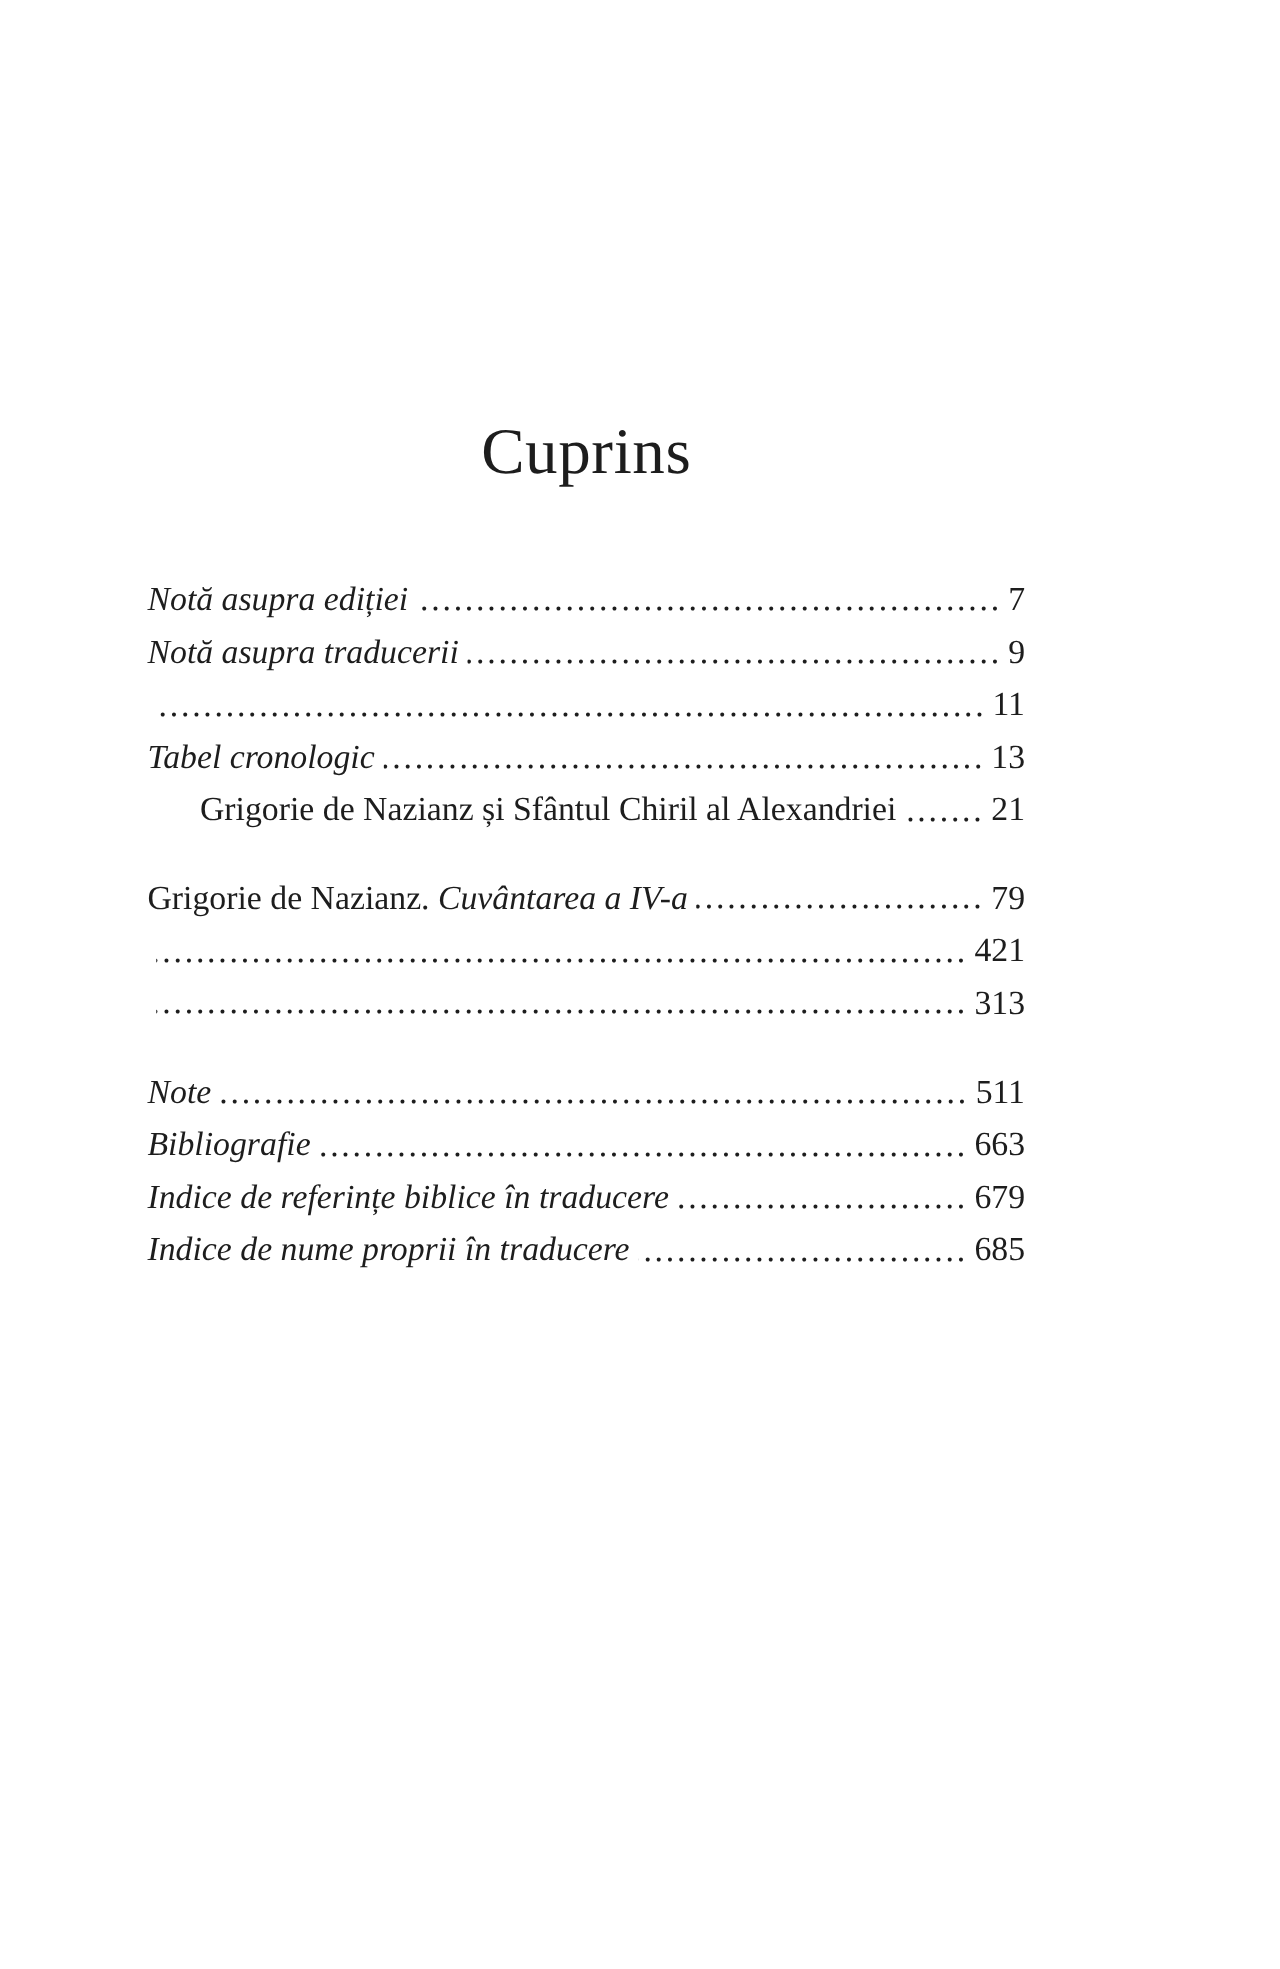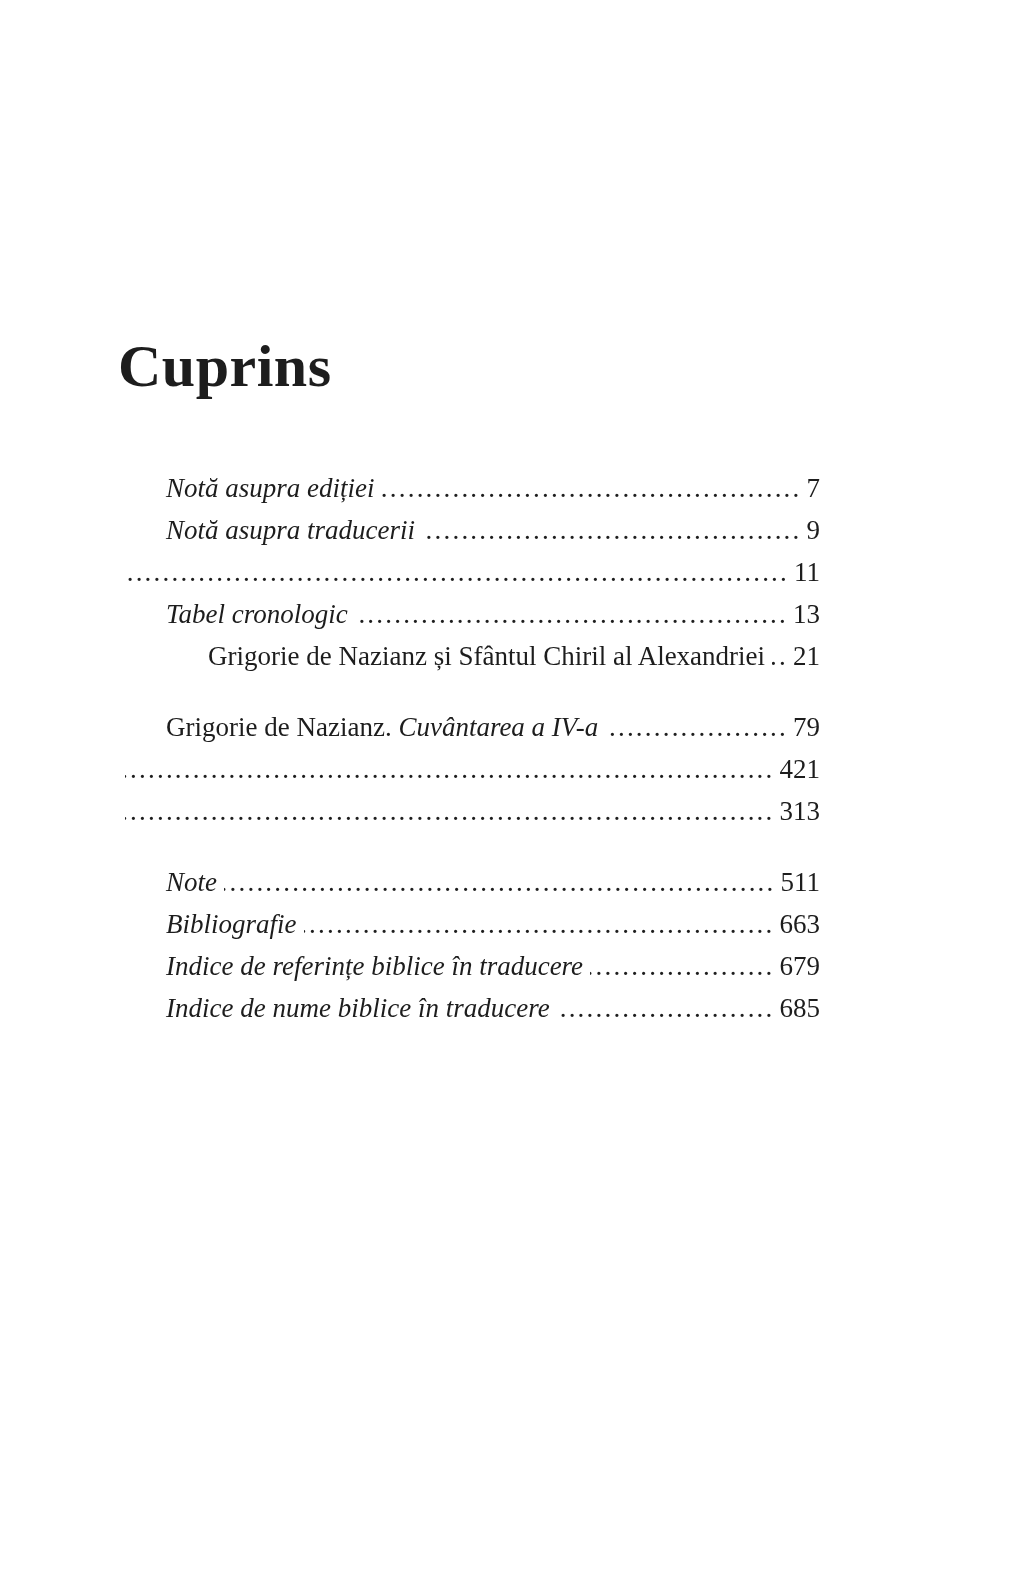--- a/index.html
+++ b/index.html
@@ -15,37 +15,38 @@
     overflow: hidden;
   }
   .content {
     position: absolute;
     left: 118px;
     top: 0;
     width: 702px;
     padding-top: 332px;
   }
   .doc-title {
-    font-size: 60px;
-    font-weight: bold;
+    font-size: 52px;
+    font-weight: normal;
     line-height: 1.15;
+    text-align: center;
     letter-spacing: 0.5px;
     margin-bottom: 66px;
   }
   .toc-list { width: 100%; }
   .toc-row {
     display: flex;
     align-items: baseline;
     line-height: 42px;
     font-size: 27px;
     width: 100%;
   }
   .toc-row.indent { padding-left: 42px; }
   .toc-row.gap { margin-top: 29px; }
-  .toc-text { white-space: nowrap; flex: 0 0 auto; margin-left: 48px; }
+  .toc-text { white-space: nowrap; flex: 0 0 auto; }
   .toc-text .it { font-style: italic; }
   .toc-text .rm { font-style: normal; }
   .leader {
     flex: 1 1 auto;
     min-width: 0;
     overflow: hidden;
     white-space: nowrap;
     letter-spacing: 2.2px;
     margin: 0 5px 0 7px;
     font-style: normal;
@@ -111,19 +112,19 @@
           <span class="toc-text"><span class="it">Bibliografie</span></span>
           <span class="leader">........................................................................................................................................................................................................</span>
           <span class="pagenum">663</span>
         </div>
         <div class="toc-row">
           <span class="toc-text"><span class="it">Indice de referințe biblice în traducere</span></span>
           <span class="leader">........................................................................................................................................................................................................</span>
           <span class="pagenum">679</span>
         </div>
         <div class="toc-row">
-          <span class="toc-text"><span class="it">Indice de nume biblice în traducere</span></span>
+          <span class="toc-text"><span class="it">Indice de nume proprii în traducere</span></span>
           <span class="leader">........................................................................................................................................................................................................</span>
           <span class="pagenum">685</span>
         </div>
       </div>
   </div>
 </div>
 
 </body></html>

